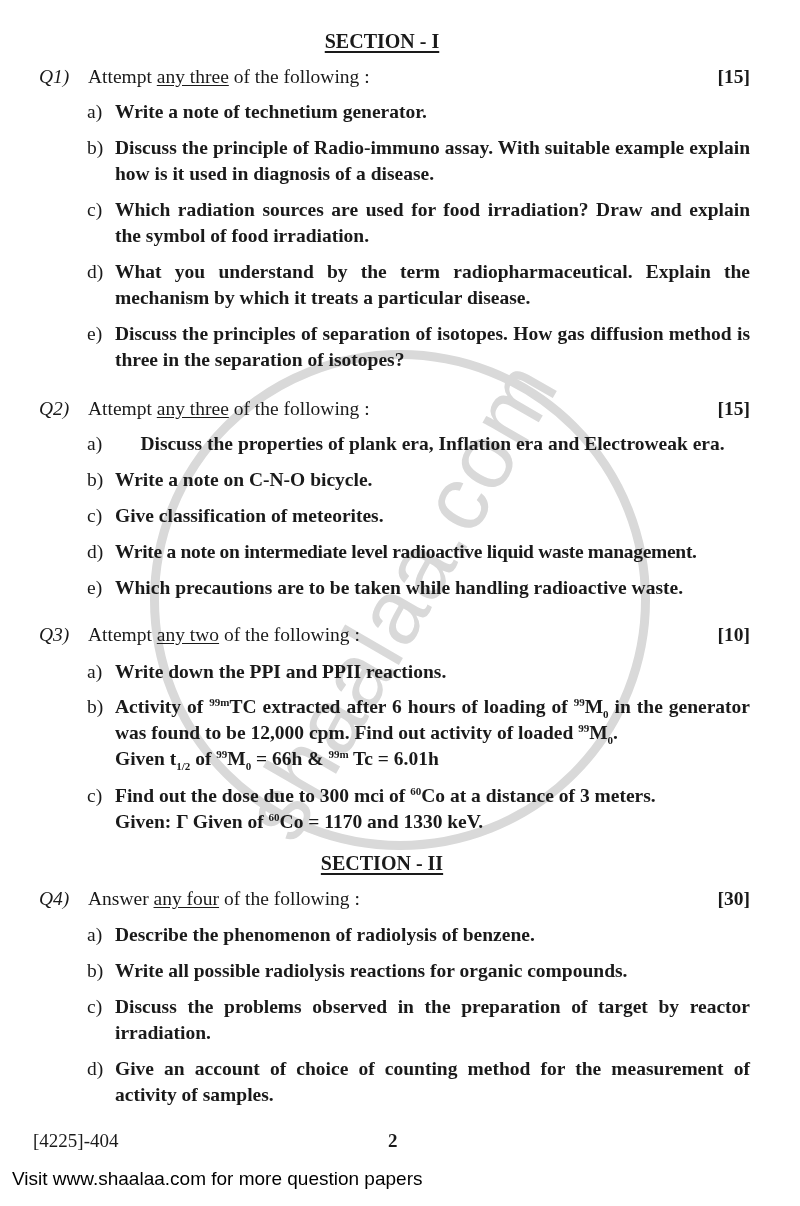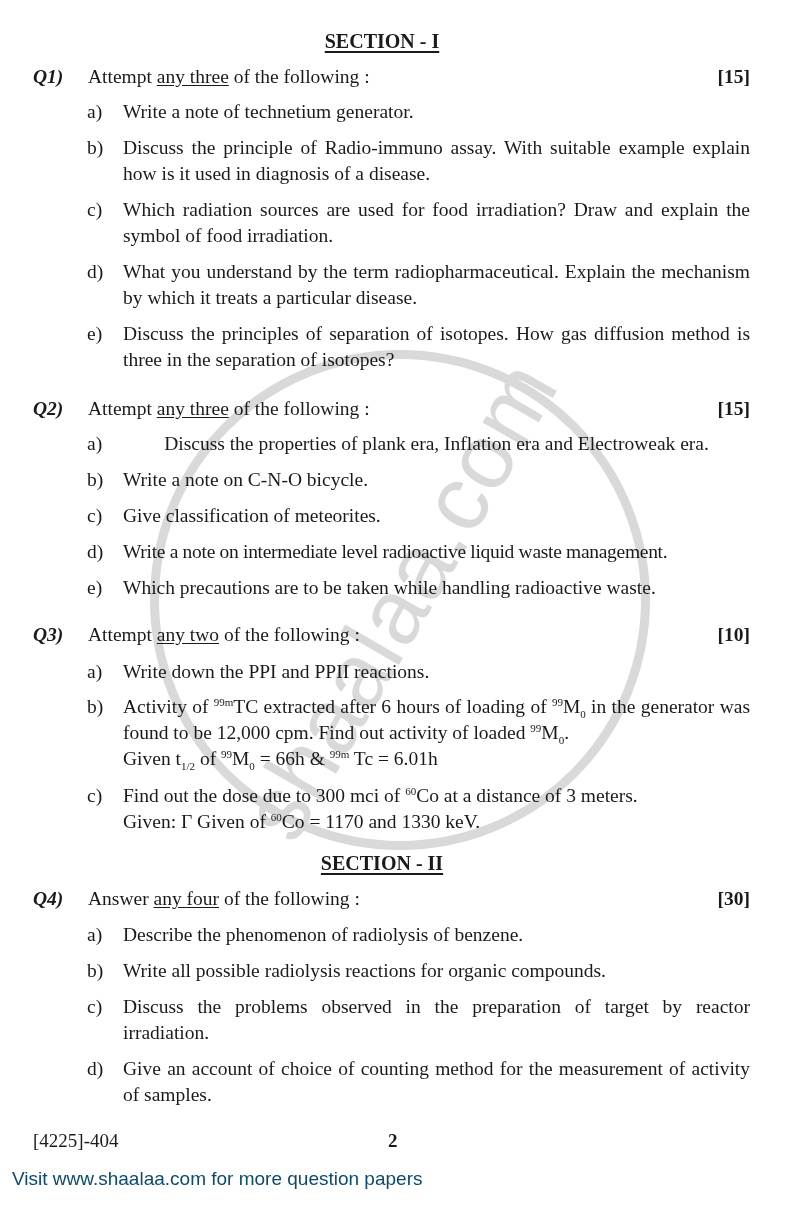--- a/index.html
+++ b/index.html
@@ -21,35 +21,35 @@
       font-size: 92px; color: #d9d9d9; white-space: nowrap; letter-spacing: 1px;
     }
     .page { position: absolute; left: 0; top: 0; width: 800px; z-index: 1; }
 
     .section-title {
       position: absolute; left: 0; width: 764px; text-align: center;
       font-weight: bold; font-size: 20px; text-decoration: underline;
       text-underline-offset: 3px;
     }
     .q-head { position: absolute; left: 33px; width: 717px; font-size: 19.5px; line-height: 24px; }
-    .q-num { position: absolute; left: 0; font-style: italic; font-weight: bold; }
+    .q-num { position: absolute; left: 6px; font-style: italic; font-weight: normal; }
     .q-instr { position: absolute; left: 55px; }
     .q-instr u { text-underline-offset: 2px; }
     .q-marks { position: absolute; right: 0; font-weight: bold; }
 
     .item { position: absolute; left: 87px; width: 663px; font-size: 19.5px; line-height: 26px; }
     .item-label { position: absolute; left: 0; top: 0; }
-    .item-text { display: block; margin-left: 36px; text-align: justify; }
+    .item-text { display: block; margin-left: 28px; text-align: justify; font-weight: bold; }
     sup, sub { font-size: 11px; line-height: 0; }
 
     .footer-code { position: absolute; left: 33px; top: 1130px; font-weight: normal; font-size: 19px; }
     .footer-page { position: absolute; left: 388px; top: 1130px; font-weight: bold; font-size: 19px; }
     .footer-visit {
       position: absolute; left: 12px; top: 1168px;
-      font-family: "Liberation Sans", "DejaVu Sans", sans-serif; font-size: 19px; color: #0c4a6e;
+      font-family: "Liberation Sans", "DejaVu Sans", sans-serif; font-size: 19px; color: #000000;
     }
   </style>
 </head>
 <body>
 
 <div class="watermark">
   <span class="watermark-text">shaalaa.com</span>
 </div>
 
 <div class="page">

